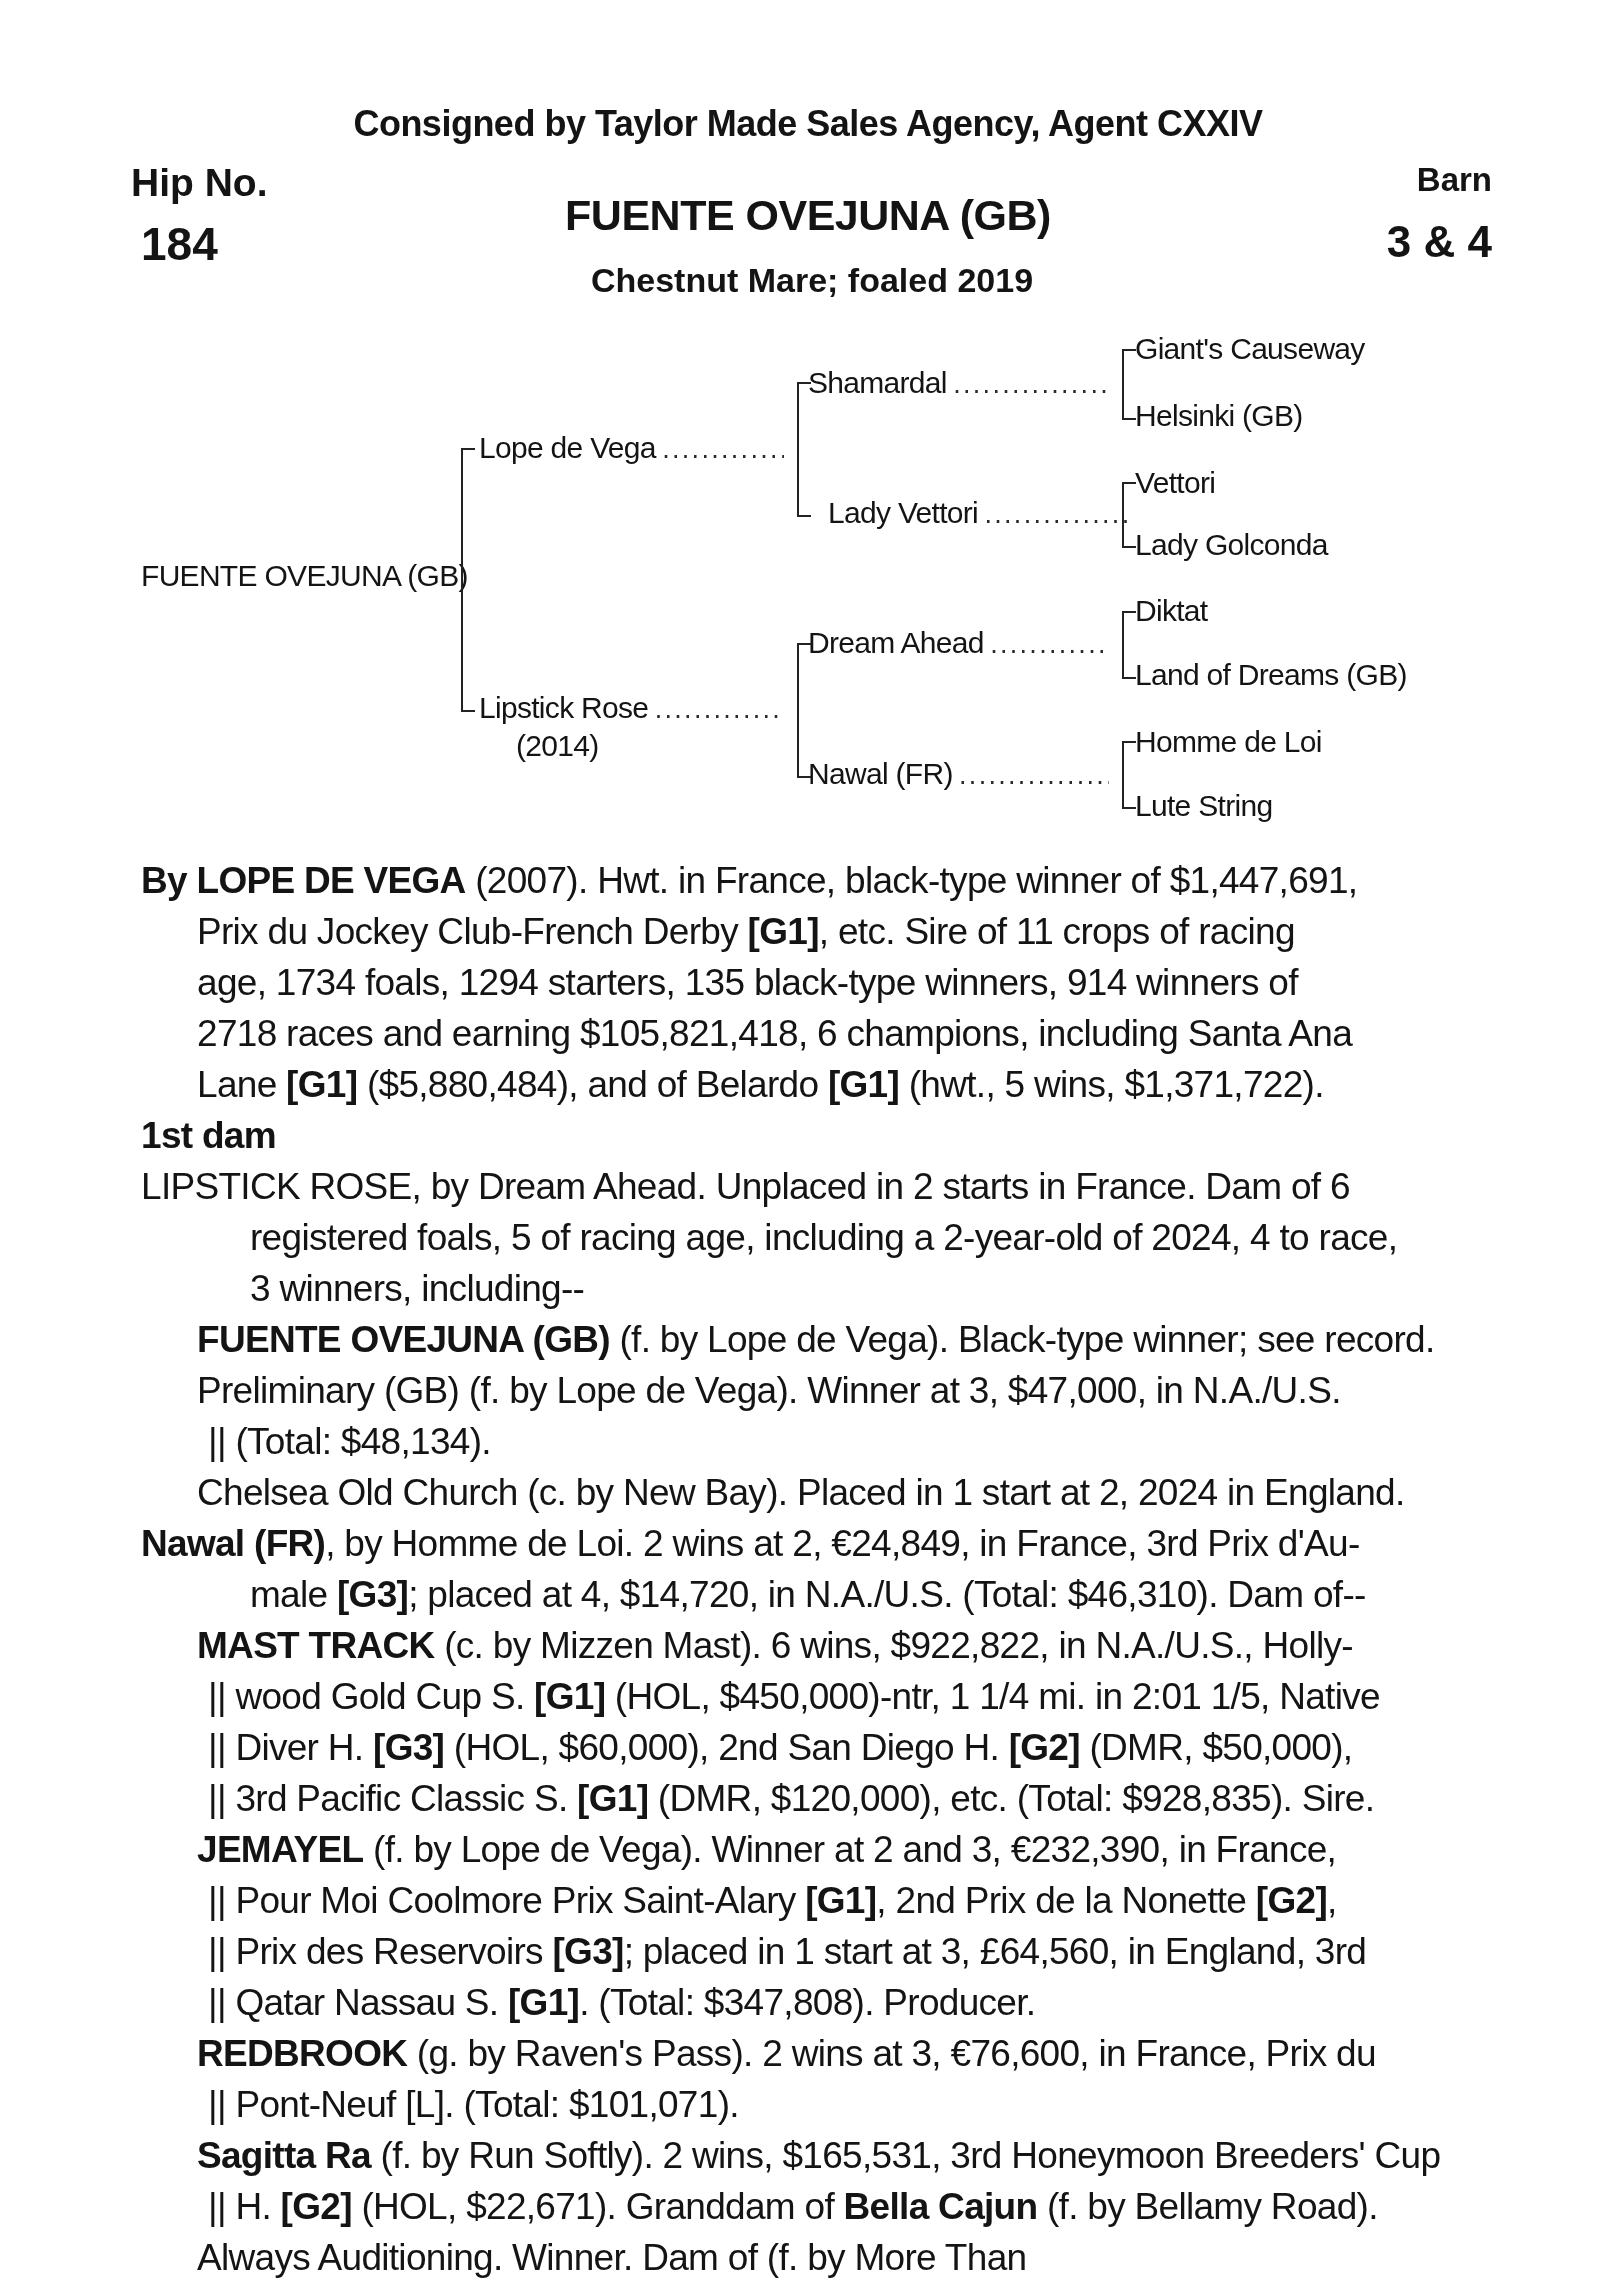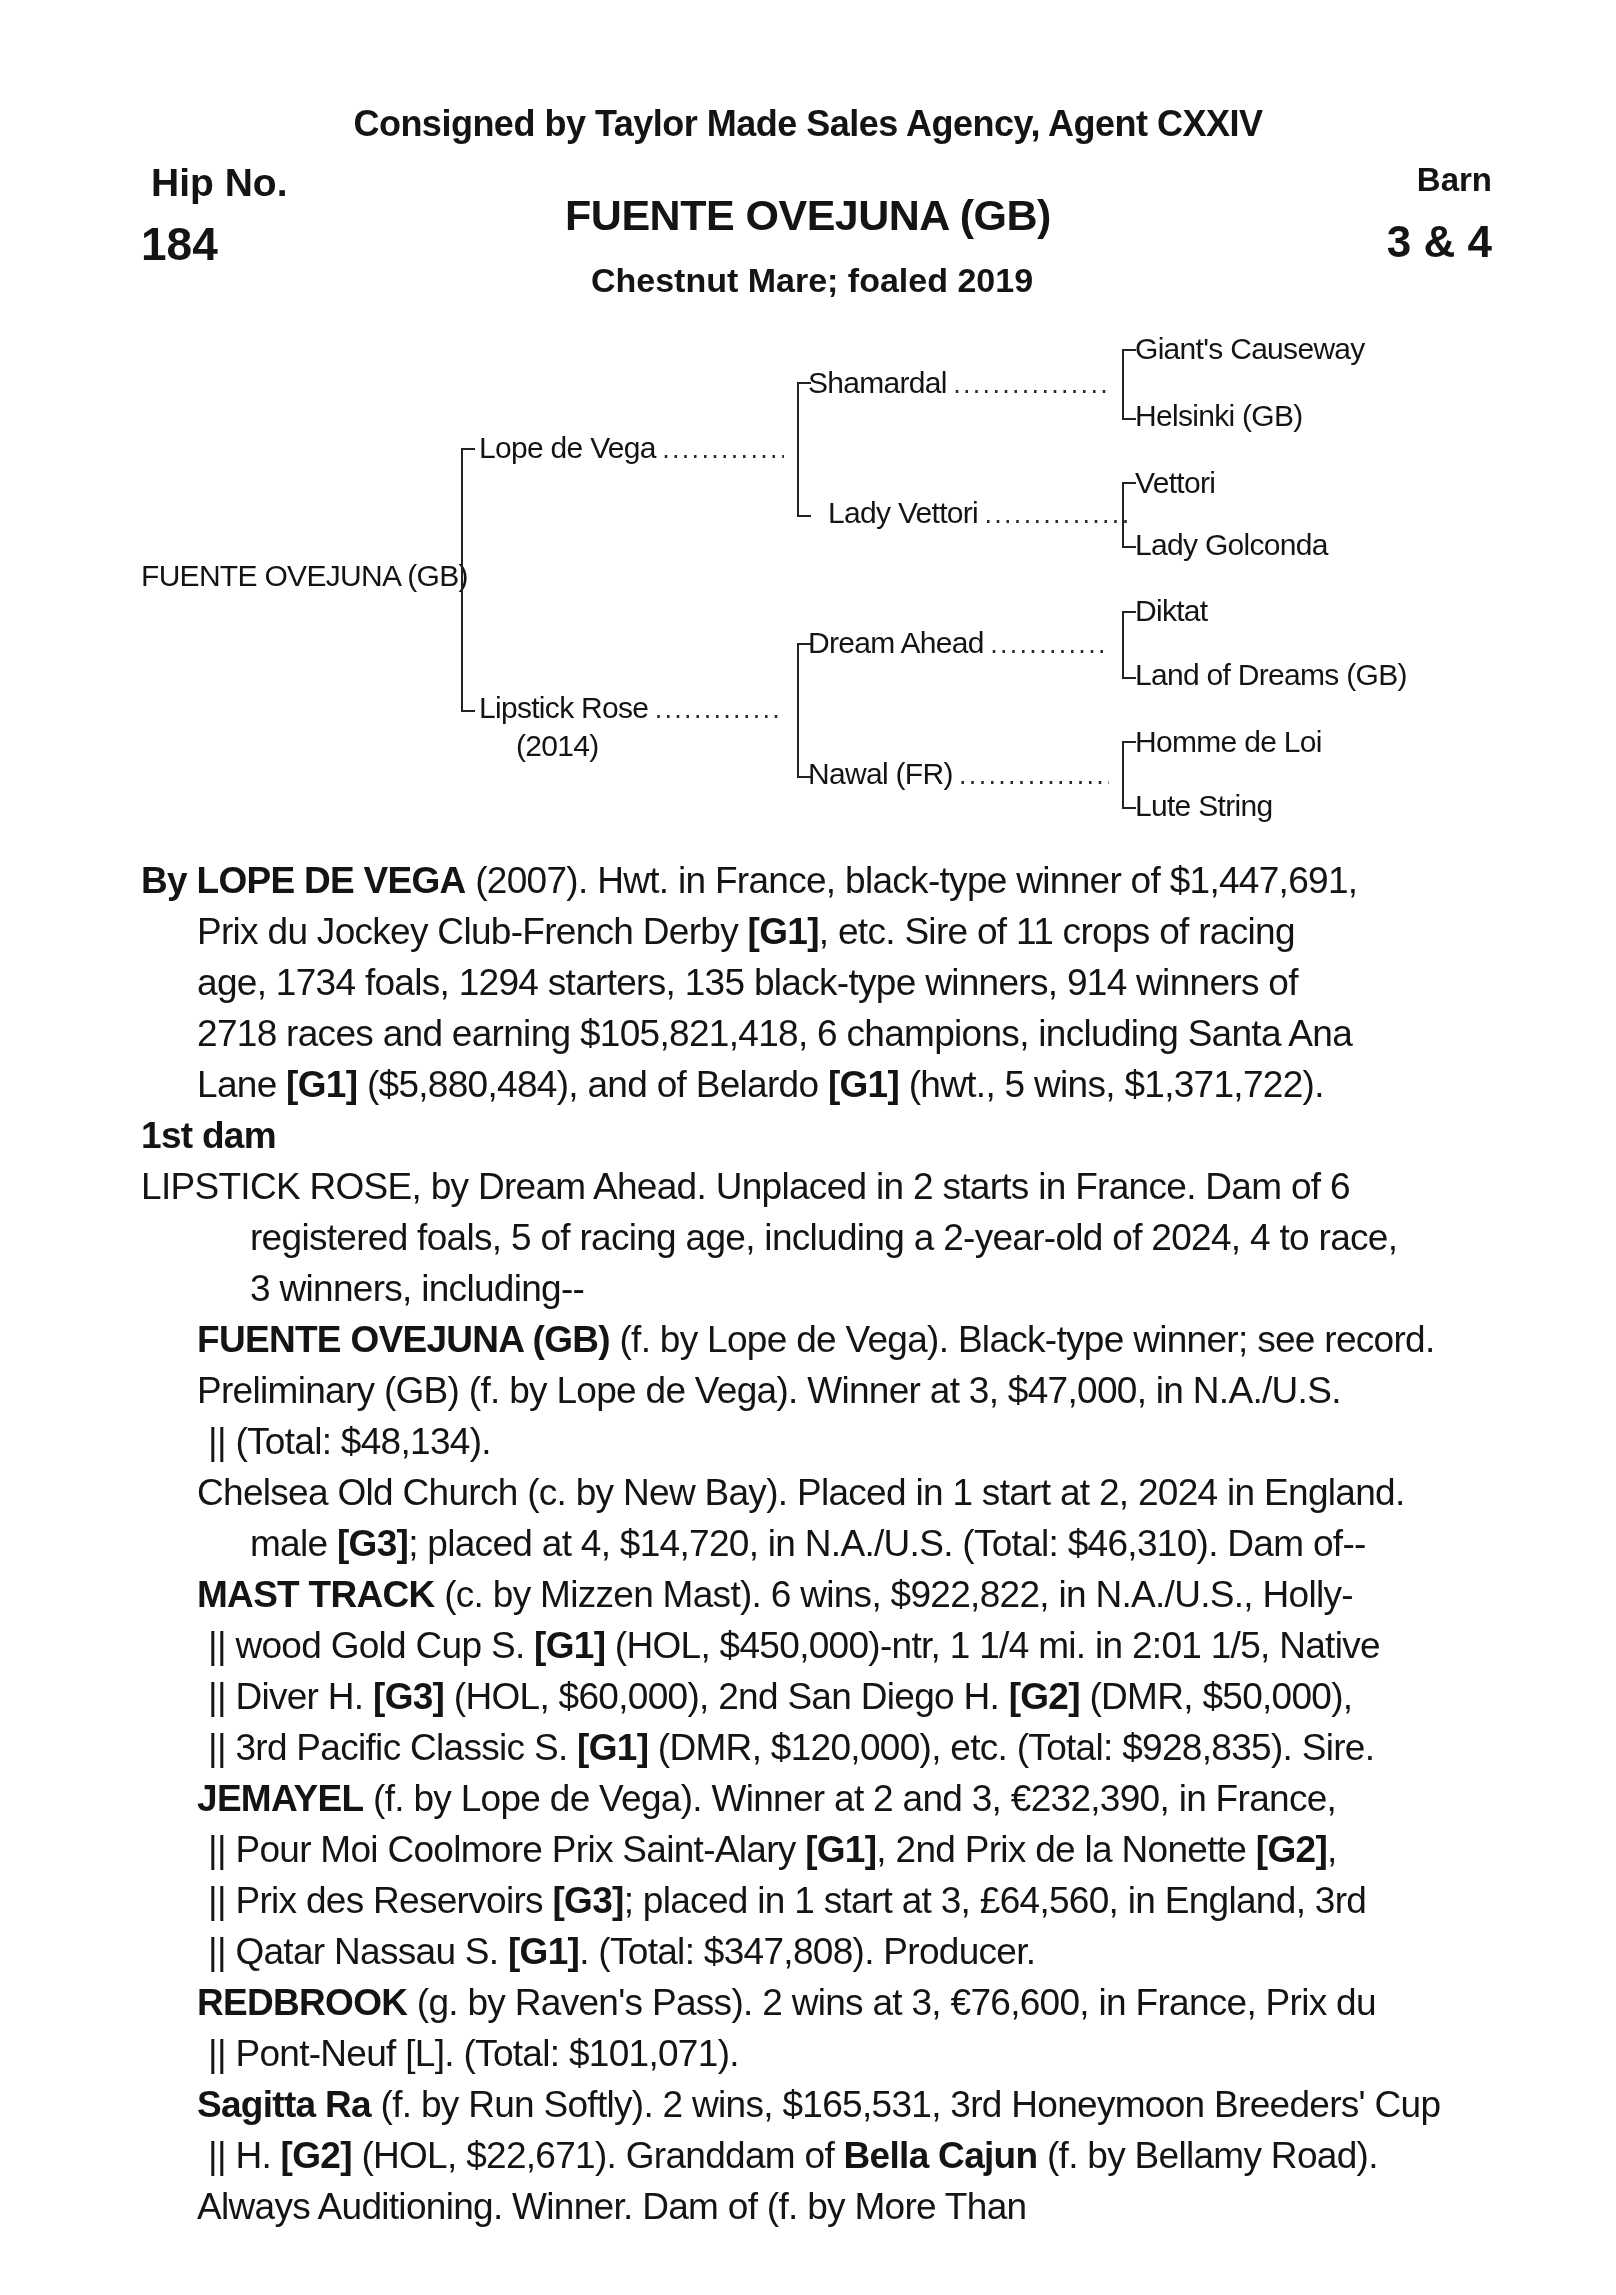--- a/index.html
+++ b/index.html
@@ -10,21 +10,21 @@
     background:#ffffff;
     color:#141414;
     font-family:"Liberation Sans", sans-serif;
     overflow:hidden;
   }
   
   .consignor{
     position:absolute; top:103px; left:0; width:100%;
     text-align:center; font-weight:bold; font-size:36px; letter-spacing:-0.5px;
   }
-  .hip-label   {position:absolute; top:161px; left:151px;  font-size:39px; font-weight:bold;}
+  .hip-label   {position:absolute; top:161px; left:131px;  font-size:39px; font-weight:bold;}
   .hip-number  {position:absolute; top:217px; left:141px;  font-size:46px; font-weight:bold;}
   .barn-label  {position:absolute; top:161px; right:124px; font-size:33px; font-weight:bold; text-align:right;}
   .barn-number {position:absolute; top:217px; right:124px; font-size:44px; font-weight:bold; text-align:right;}
   .horse-name  {position:absolute; top:191px; left:0; width:100%; text-align:center; font-size:43px; font-weight:bold; letter-spacing:-0.5px;}
   .horse-desc  {position:absolute; top:253px; left:4px; width:100%; text-align:center; font-size:34px; font-weight:bold;margin-top:8px;}
   
   .pedigree{position:absolute; top:0; left:0; width:1616px; height:854px;}
   .ped-label{
     position:absolute; font-size:30px; line-height:35px; letter-spacing:-0.7px;
     white-space:nowrap; display:flex; align-items:baseline;
@@ -139,20 +139,21 @@
       <div class="line l1">2718 races and earning $105,821,418, 6 champions, including Santa Ana</div>
       <div class="line l1">Lane <b>[G1]</b> ($5,880,484), and of Belardo <b>[G1]</b> (hwt., 5 wins, $1,371,722).</div>
       <div class="line l0 head">1st dam</div>
       <div class="line l0">LIPSTICK ROSE, by Dream Ahead. Unplaced in 2 starts in France. Dam of 6</div>
       <div class="line l2">registered foals, 5 of racing age, including a 2-year-old of 2024, 4 to race,</div>
       <div class="line l2">3 winners, including--</div>
       <div class="line lp"><b>FUENTE OVEJUNA (GB)</b> (f. by Lope de Vega). Black-type winner; see record.</div>
       <div class="line lp">Preliminary (GB) (f. by Lope de Vega). Winner at 3, $47,000, in N.A./U.S.</div>
       <div class="line lpbar">|| (Total: $48,134).</div>
       <div class="line lp">Chelsea Old Church (c. by New Bay). Placed in 1 start at 2, 2024 in England.</div>
+      <div class="line l0"><b>Nawal (FR)</b>, by Homme de Loi. 2 wins at 2, €24,849, in France, 3rd Prix d'Au-</div>
       <div class="line l2">male <b>[G3]</b>; placed at 4, $14,720, in N.A./U.S. (Total: $46,310). Dam of--</div>
       <div class="line lp"><b>MAST TRACK</b> (c. by Mizzen Mast). 6 wins, $922,822, in N.A./U.S., Holly-</div>
       <div class="line lpbar">|| wood Gold Cup S. <b>[G1]</b> (HOL, $450,000)-ntr, 1 1/4 mi. in 2:01 1/5, Native</div>
       <div class="line lpbar">|| Diver H. <b>[G3]</b> (HOL, $60,000), 2nd San Diego H. <b>[G2]</b> (DMR, $50,000),</div>
       <div class="line lpbar">|| 3rd Pacific Classic S. <b>[G1]</b> (DMR, $120,000), etc. (Total: $928,835). Sire.</div>
       <div class="line lp"><b>JEMAYEL</b> (f. by Lope de Vega). Winner at 2 and 3, €232,390, in France,</div>
       <div class="line lpbar">|| Pour Moi Coolmore Prix Saint-Alary <b>[G1]</b>, 2nd Prix de la Nonette <b>[G2]</b>,</div>
       <div class="line lpbar">|| Prix des Reservoirs <b>[G3]</b>; placed in 1 start at 3, £64,560, in England, 3rd</div>
       <div class="line lpbar">|| Qatar Nassau S. <b>[G1]</b>. (Total: $347,808). Producer.</div>
       <div class="line lp"><b>REDBROOK</b> (g. by Raven's Pass). 2 wins at 3, €76,600, in France, Prix du</div>

